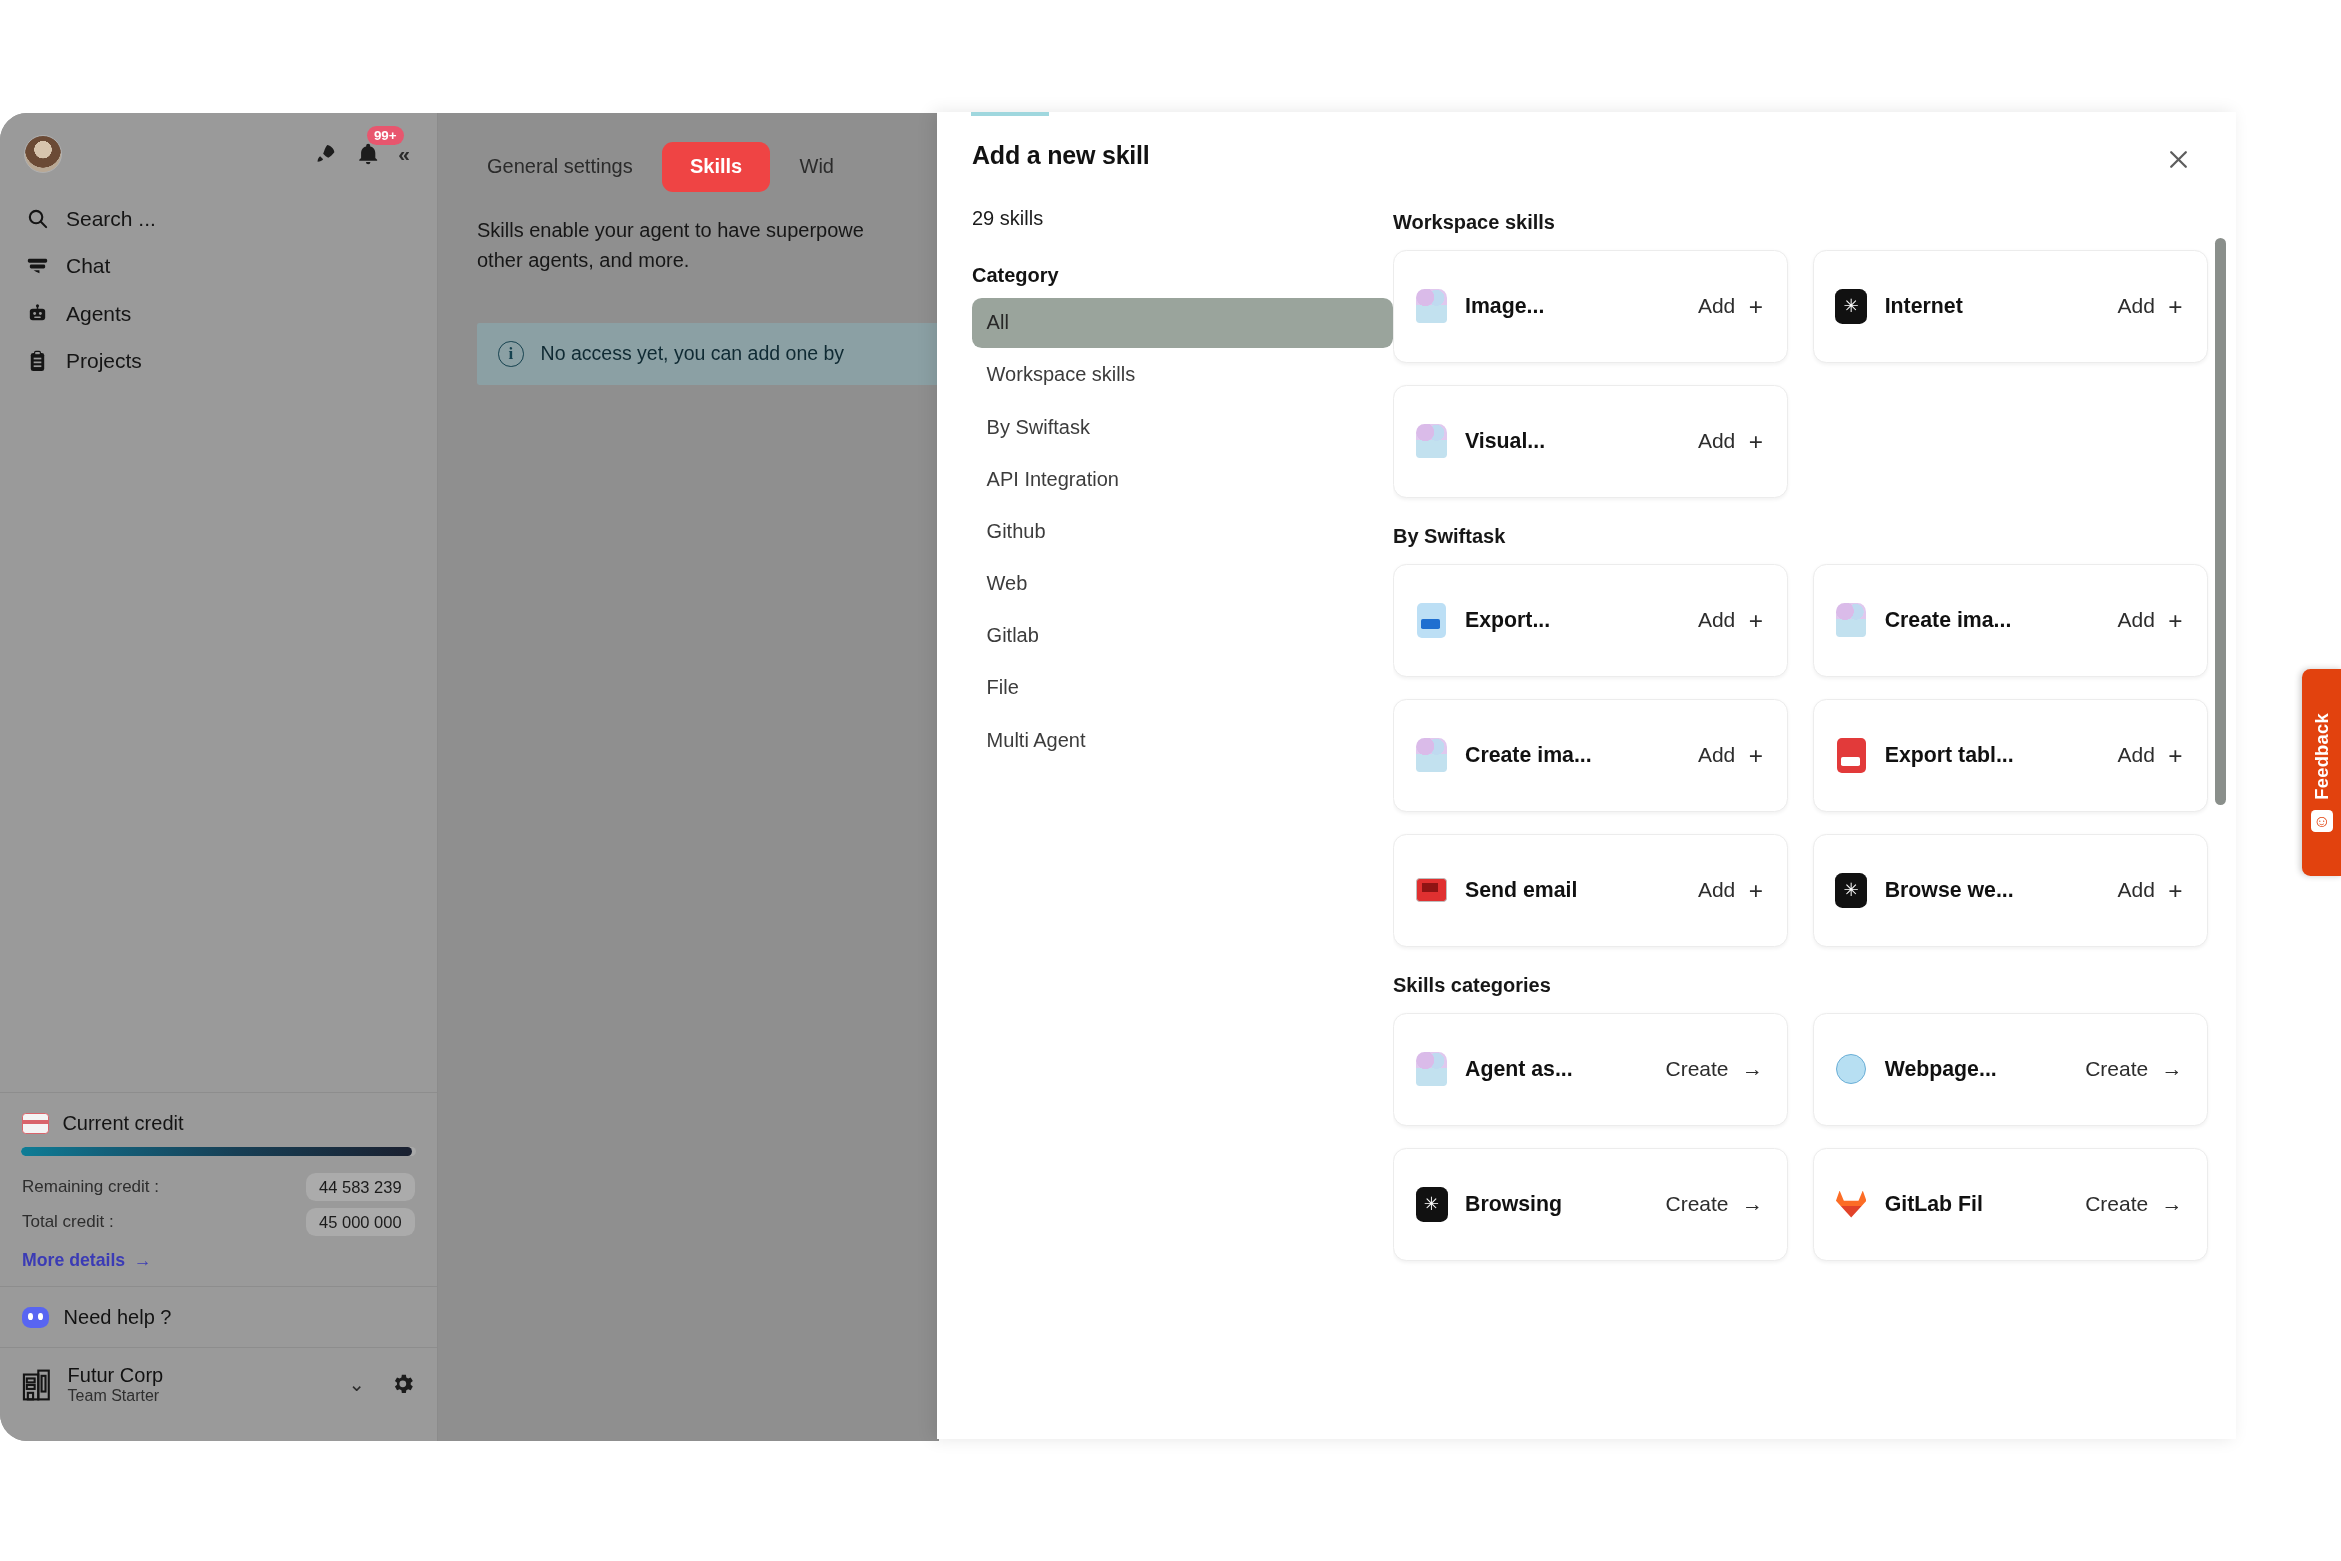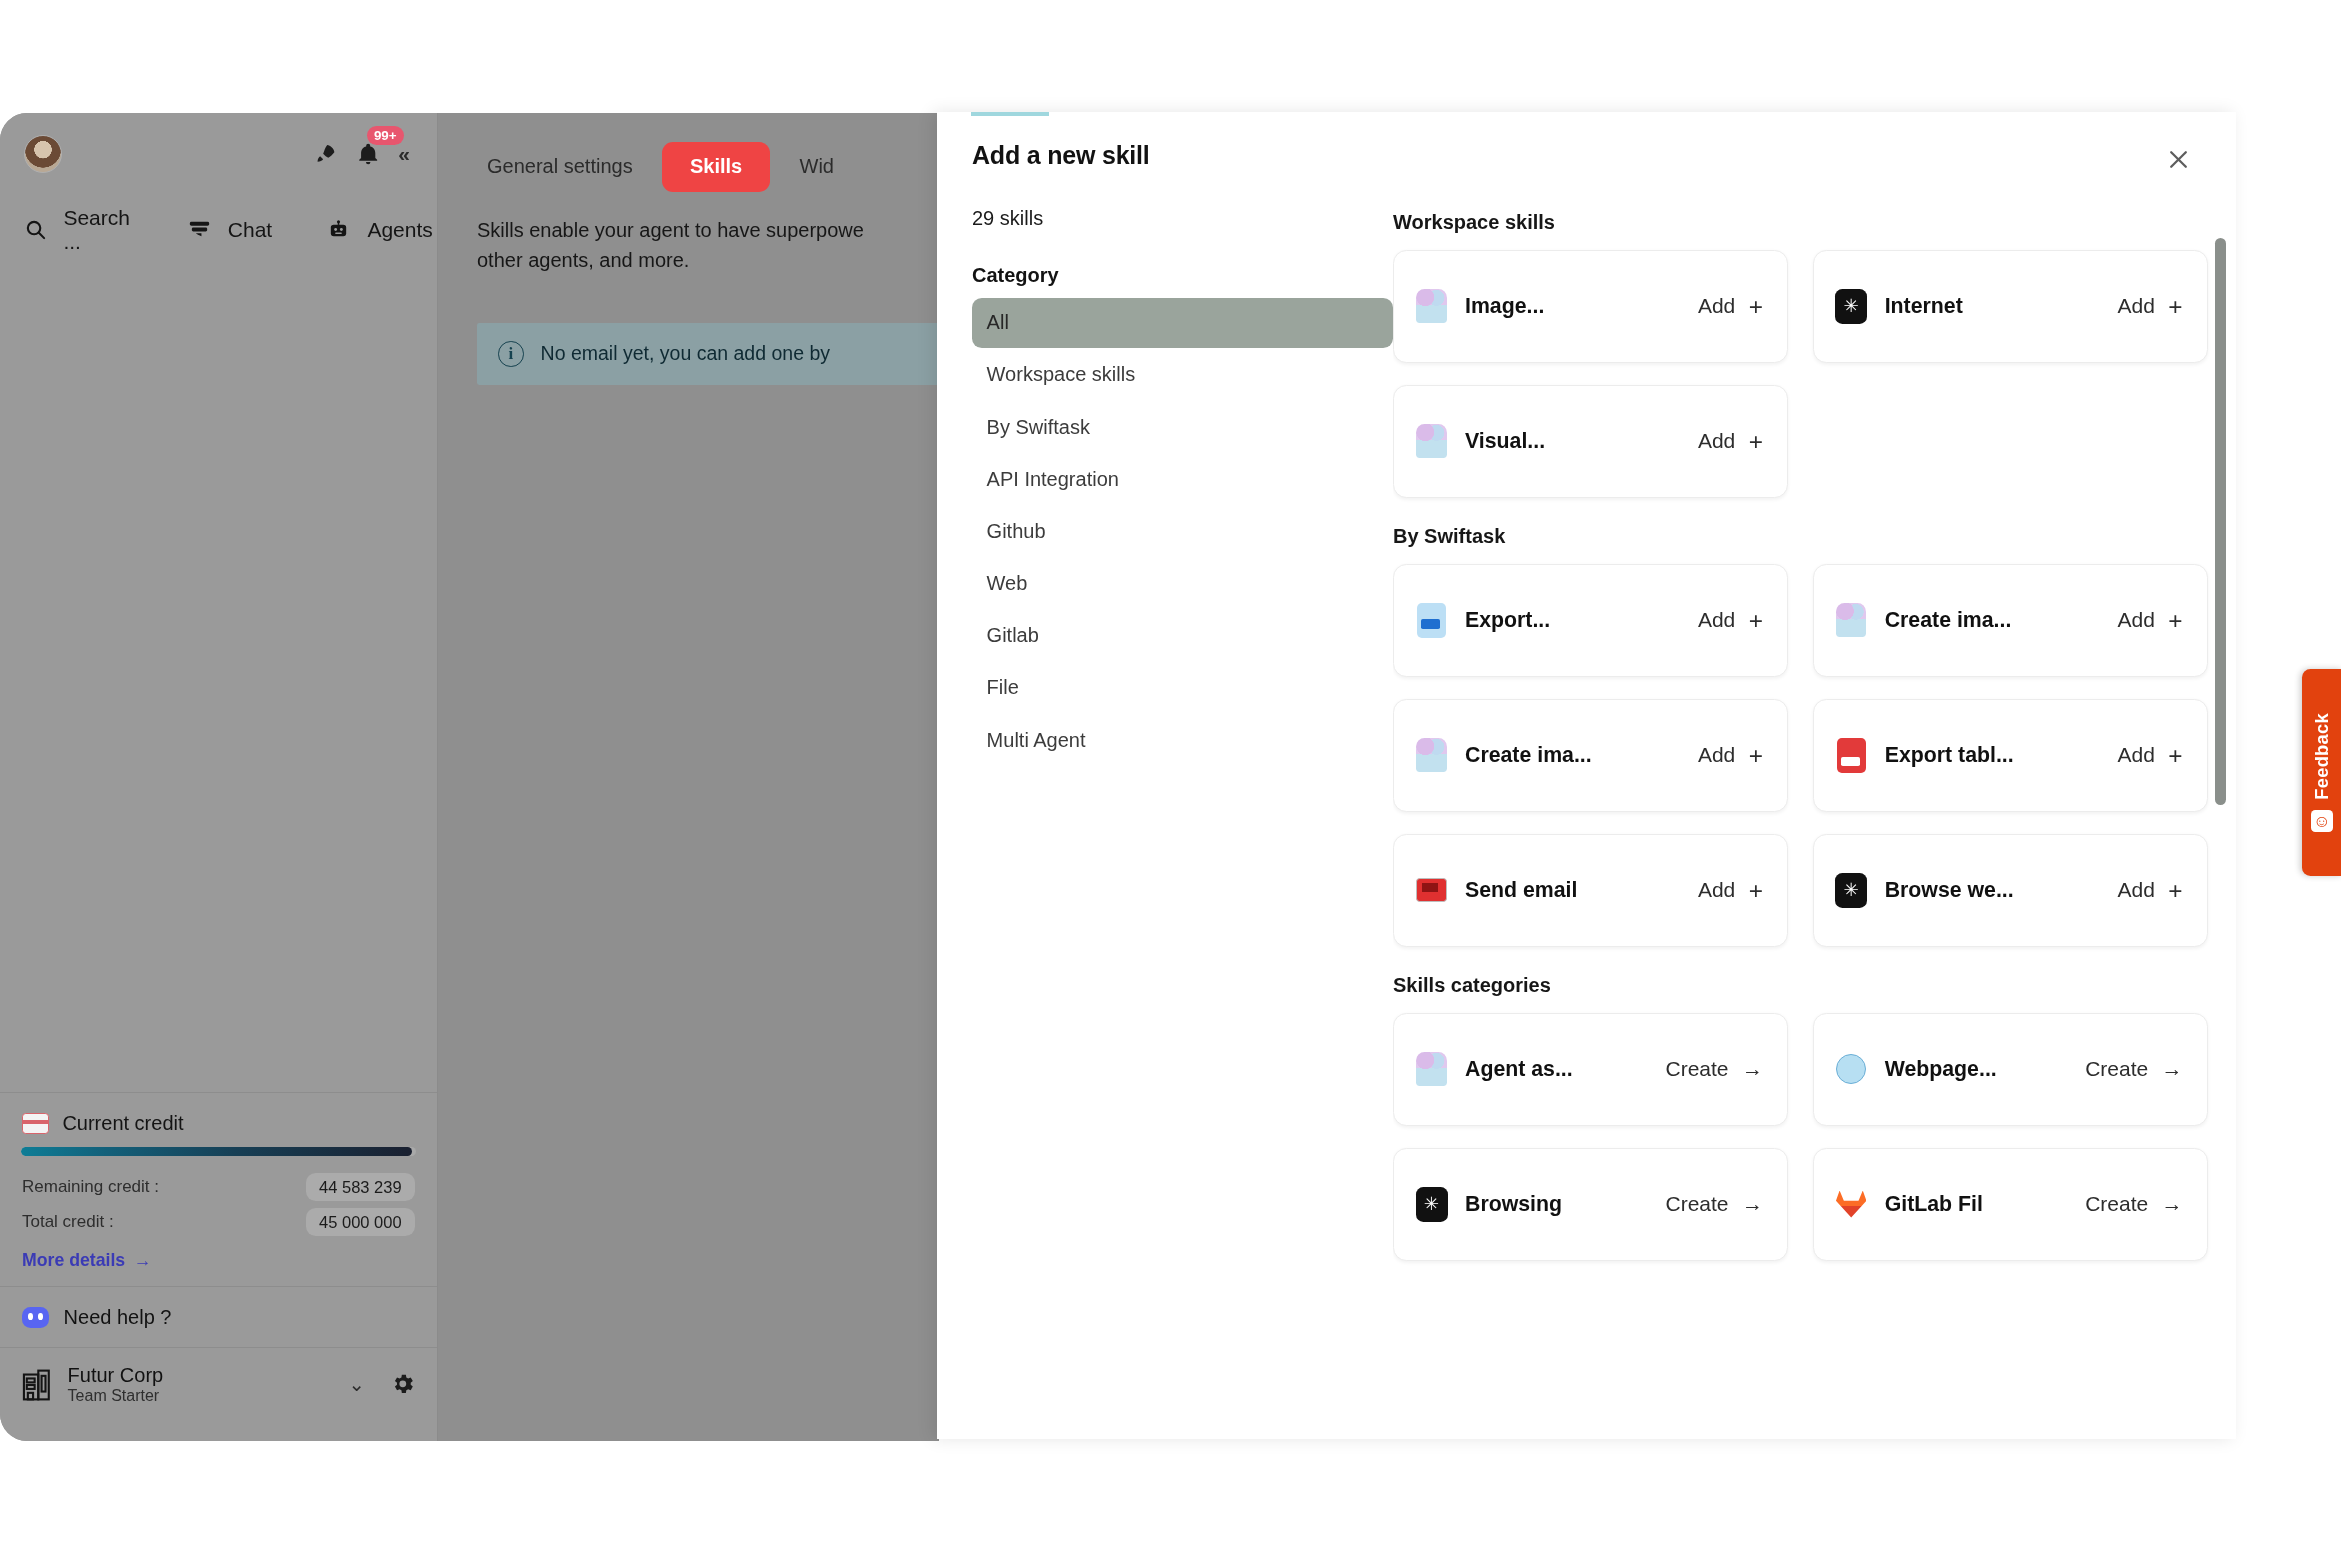--- a/index.html
+++ b/index.html
@@ -40,21 +40,21 @@
   .bell-wrap { position: relative; display: inline-flex; }
   .badge {
     position: absolute; left: 11px; top: -16px;
     background: #e8566e; color: #fff;
     font-size: 13.4px; font-weight: 700;
     border-radius: 13.4px; padding: 3px 7.3px;
     line-height: 1;
   }
   .collapse-chevrons { color: #2b2b2b; font-size: 21px; font-weight: 700; line-height: 1; }
 
-  .nav { margin-top: 18.3px; display: flex; flex-direction: row; gap: 4.9px; }
+  .nav { margin-top: 18.3px; display: flex; flex-direction: column; gap: 4.9px; }
   .nav-item {
     display: flex; align-items: center; gap: 16px;
     padding: 8.5px 24.4px; color: #151515;
     font-size: 21px;
   }
   .nav-icon { width: 25.6px; height: 25.6px; display:inline-flex; align-items:center; justify-content:center; }
 
   .sidebar-spacer { flex: 1; }
 
   .credit-block { padding: 11px 18.3px 3.7px 18.3px; border-top: 1.2px solid #8d8d8d; }
@@ -399,21 +399,21 @@
 
     <div class="main-area">
       <div class="tabs">
         <div class="tab">General settings</div>
         <div class="tab active">Skills</div>
         <div class="tab">Wid</div>
       </div>
       <div class="desc">Skills enable your agent to have superpowe other agents, and more.</div>
       <div class="info-box">
         <span class="info-ico">i</span>
-        <span>No email yet, you can add one by</span>
+        <span>No access yet, you can add one by</span>
       </div>
     </div>
   </div>
 
   <div class="modal">
     <div class="modal-accent"></div>
 
     <div class="modal-head">
       <div class="modal-title">Add a new skill</div>
       <div class="close-btn">

